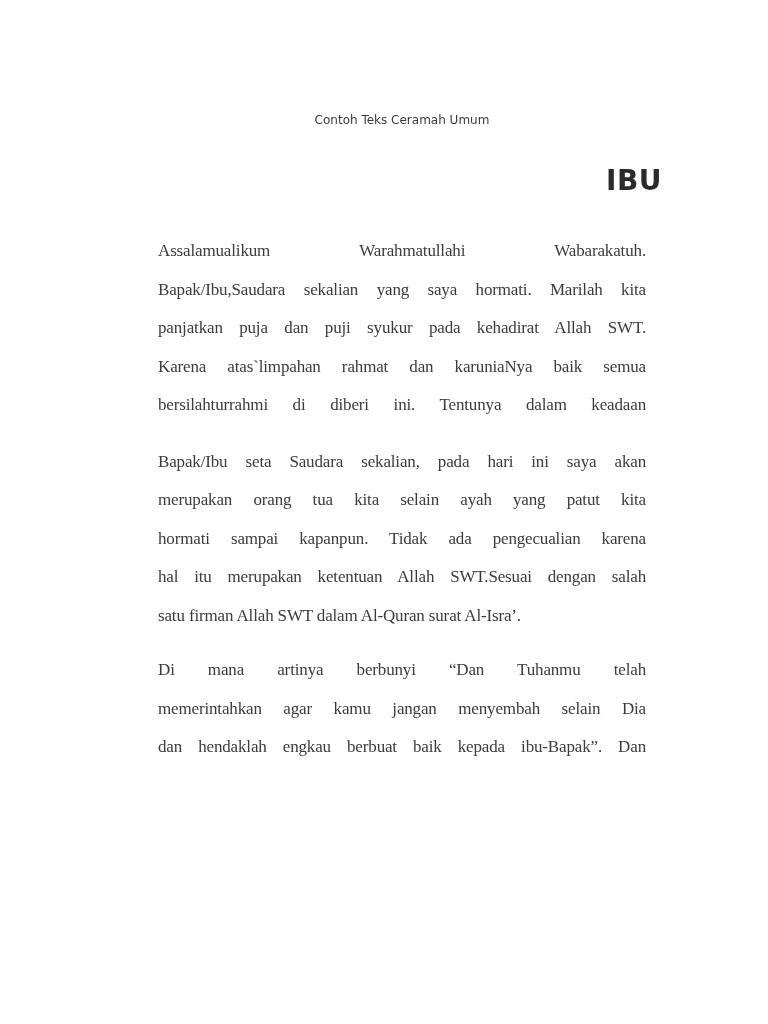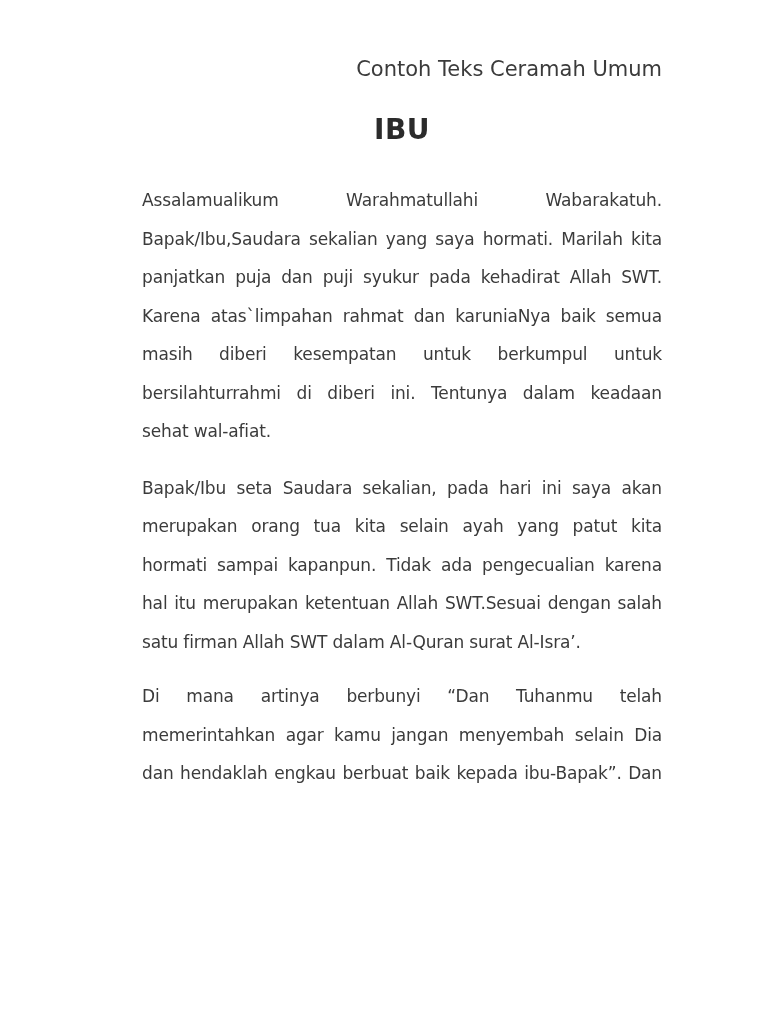--- a/index.html
+++ b/index.html
@@ -17,38 +17,39 @@
     color: #3b3b3b;
   }
   .content {
     position: absolute;
     top: 0;
     left: 142px;
     width: 520px;
   }
   .kicker {
     margin: 0;
-    padding-top: 59px;
-    text-align: right;
-    font-size: 21px;
+    padding-top: 110px;
+    text-align: center;
+    font-size: 12px;
     line-height: 20px;
     font-weight: 400;
     color: #3b3b3b;
   }
   .doc-title {
     margin: 34px 0 4px 0;
-    text-align: center;
+    text-align: right;
     font-size: 28px;
     line-height: 34px;
     font-weight: 700;
     color: #2b2b2b;
     letter-spacing: 0.5px;
   }
   .para {
-    margin: 0;
+    margin: 16px;
+    font-family: Liberation Serif, serif;
   }
   .para.p1 { margin-top: 34px; }
   .para.p2 { margin-top: 18px; }
   .para.p3 { margin-top: 16px; }
   .line {
     height: 38.5px;
     line-height: 38.5px;
     font-size: 17px;
     letter-spacing: -0.15px;
     white-space: normal;
@@ -71,23 +72,21 @@
 
     <p class="kicker">Contoh Teks Ceramah Umum</p>
 
     <h1 class="doc-title">IBU</h1>
 
     <div class="para p1">
       <div class="line j">Assalamualikum Warahmatullahi Wabarakatuh.</div>
       <div class="line j">Bapak/Ibu,Saudara sekalian yang saya hormati. Marilah kita</div>
       <div class="line j">panjatkan puja dan puji syukur pada kehadirat Allah SWT.</div>
       <div class="line j">Karena atas`limpahan rahmat dan karuniaNya baik semua</div>
-      <div class="line j">masih diberi kesempatan untuk berkumpul untuk</div>
       <div class="line j">bersilahturrahmi di diberi ini. Tentunya dalam keadaan</div>
-      <div class="line l">sehat wal-afiat.</div>
     </div>
 
     <div class="para p2">
       <div class="line j">Bapak/Ibu seta Saudara sekalian, pada hari ini saya akan</div>
       <div class="line j">merupakan orang tua kita selain ayah yang patut kita</div>
       <div class="line j">hormati sampai kapanpun. Tidak ada pengecualian karena</div>
       <div class="line j">hal itu merupakan ketentuan Allah SWT.Sesuai dengan salah</div>
       <div class="line l">satu firman Allah SWT dalam Al-Quran surat Al-Isra’.</div>
     </div>
 

